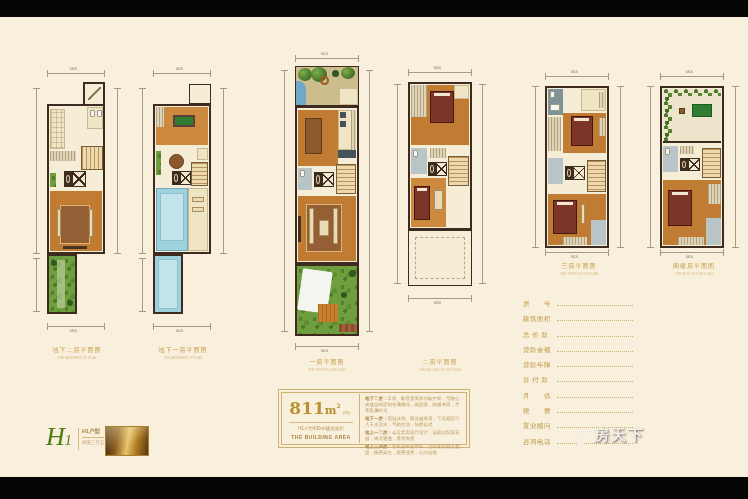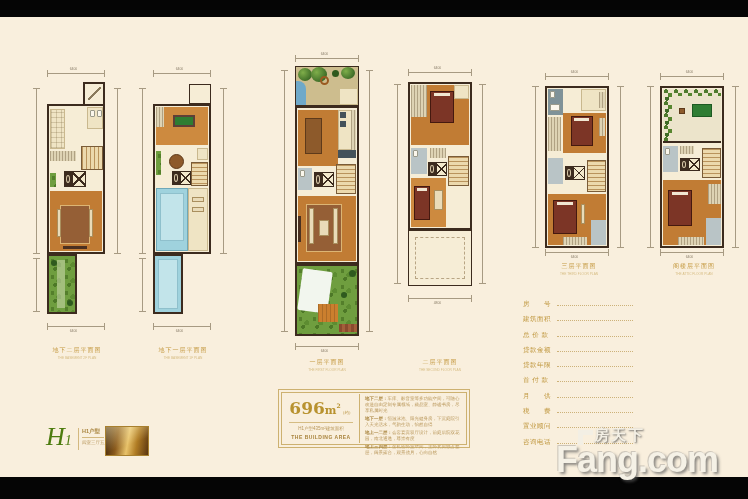--- a/index.html
+++ b/index.html
@@ -305,21 +305,21 @@
       <div style="font-size:5.5px;color:#a8833c;font-weight:bold;white-space:nowrap;">H1户型</div>
       <div style="height:1px;background:#d3b87f;margin:2px 0;"></div>
       <div style="font-size:4.5px;color:#b8975c;white-space:nowrap;">四室三厅五卫</div>
     </div>
     <div class="photo" style="left:61px;top:28px;width:42px;height:28px;"></div>
   </div>
 
   <div class="areabox" style="left:278px;top:389px;width:190px;height:57px;">
     <div class="abs" style="left:4px;top:4px;width:76px;height:49px;border-right:1px solid #cdb170;">
       <div class="abs" style="left:0;top:4px;width:76px;text-align:center;font-family:'DejaVu Serif',serif;font-weight:bold;color:#b8922f;">
-        <span style="font-size:17px;">696</span><span style="font-size:11px;">m</span><sup style="font-size:6px;">2</sup><span style="font-size:4px;color:#c9ab6a;">（约）</span>
+        <span style="font-size:17px;">811</span><span style="font-size:11px;">m</span><sup style="font-size:6px;">2</sup><span style="font-size:4px;color:#c9ab6a;">（约）</span>
       </div>
       <div class="abs" style="left:6px;top:28px;width:64px;height:1px;background:#d5bc83;"></div>
       <div class="abs" style="left:0;top:32px;width:76px;text-align:center;font-size:4.5px;color:#b9975a;">H1户型435m²建筑面积</div>
       <div class="abs" style="left:0;top:40px;width:76px;text-align:center;font-size:5px;font-weight:bold;color:#a8833c;letter-spacing:.5px;">THE BUILDING AREA</div>
     </div>
     <div class="abs" style="left:86px;top:6px;width:98px;">
       <div class="detrow"><b>地下二层：</b><span>车库、影音室等多功能空间，可随心改造自由定制专属领域，藏品室、静谧书房，尽享私属时光</span></div>
       <div class="detrow"><b>地下一层：</b><span>恒温泳池、阳光健身房，下沉庭院引入天光活水，气韵生动，怡然自得</span></div>
       <div class="detrow"><b>地上一二层：</b><span>会客宴宾双厅设计，前庭后院双花园，南北通透，尊崇有度</span></div>
       <div class="detrow"><b>地上三四层：</b><span>全私密卧室空间，主卧套房独占整层，阔景露台，观景揽月，心向自然</span></div>
@@ -335,15 +335,14 @@
     <div class="frow"><span class="flabel">首 付 款</span><span class="fdots"></span></div>
     <div class="frow"><span class="flabel">月　　供</span><span class="fdots"></span></div>
     <div class="frow"><span class="flabel">税　　费</span><span class="fdots"></span></div>
     <div class="frow"><span class="flabel">置业顾问</span><span class="fdots"></span></div>
     <div class="frow"><span class="flabel">咨询电话</span><span class="fdots"></span></div>
   </div>
 
   <div class="wm" style="left:556px;top:426px;width:192px;height:72px;">
     <div class="wm-mark" style="left:22px;top:4px;width:10px;height:10px;"></div>
     <div class="wm-cn" style="left:38px;top:0px;">房天下</div>
-    <div class="wm-en" style="left:0px;top:13px;">Fang.com</div>
   </div>
 </div>
 
 </body></html>

